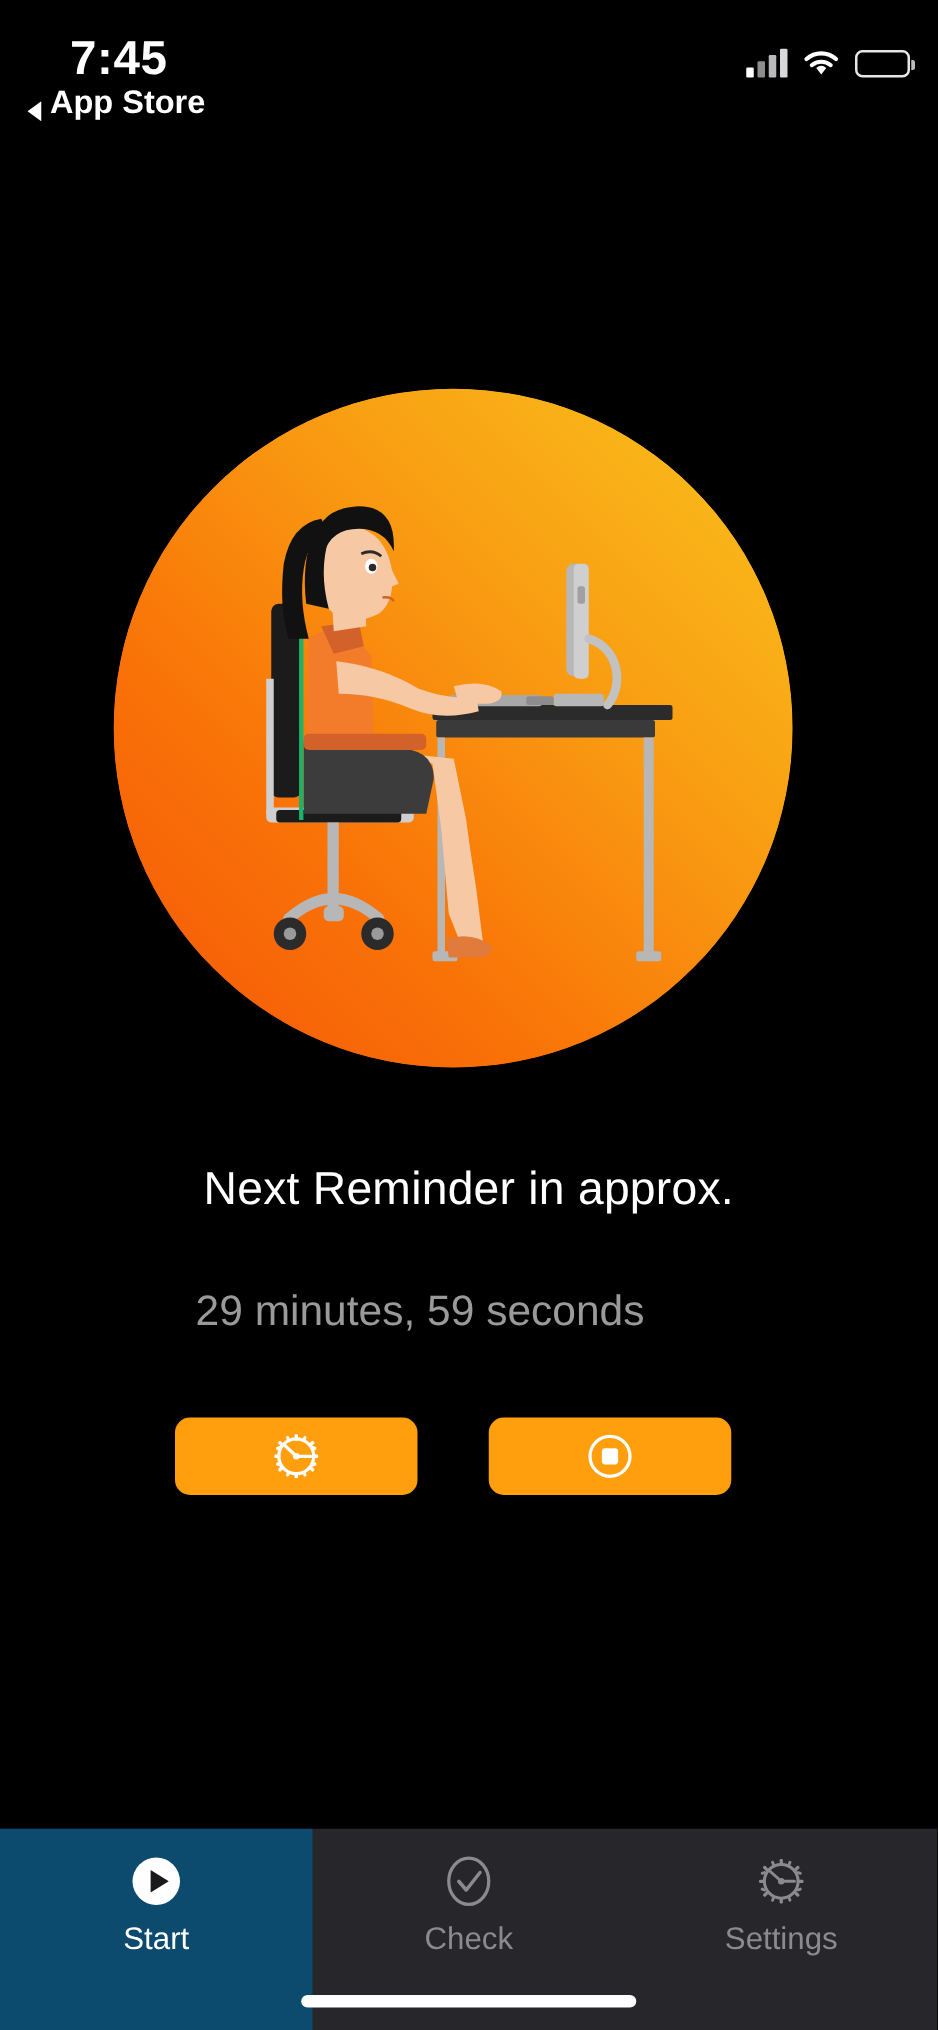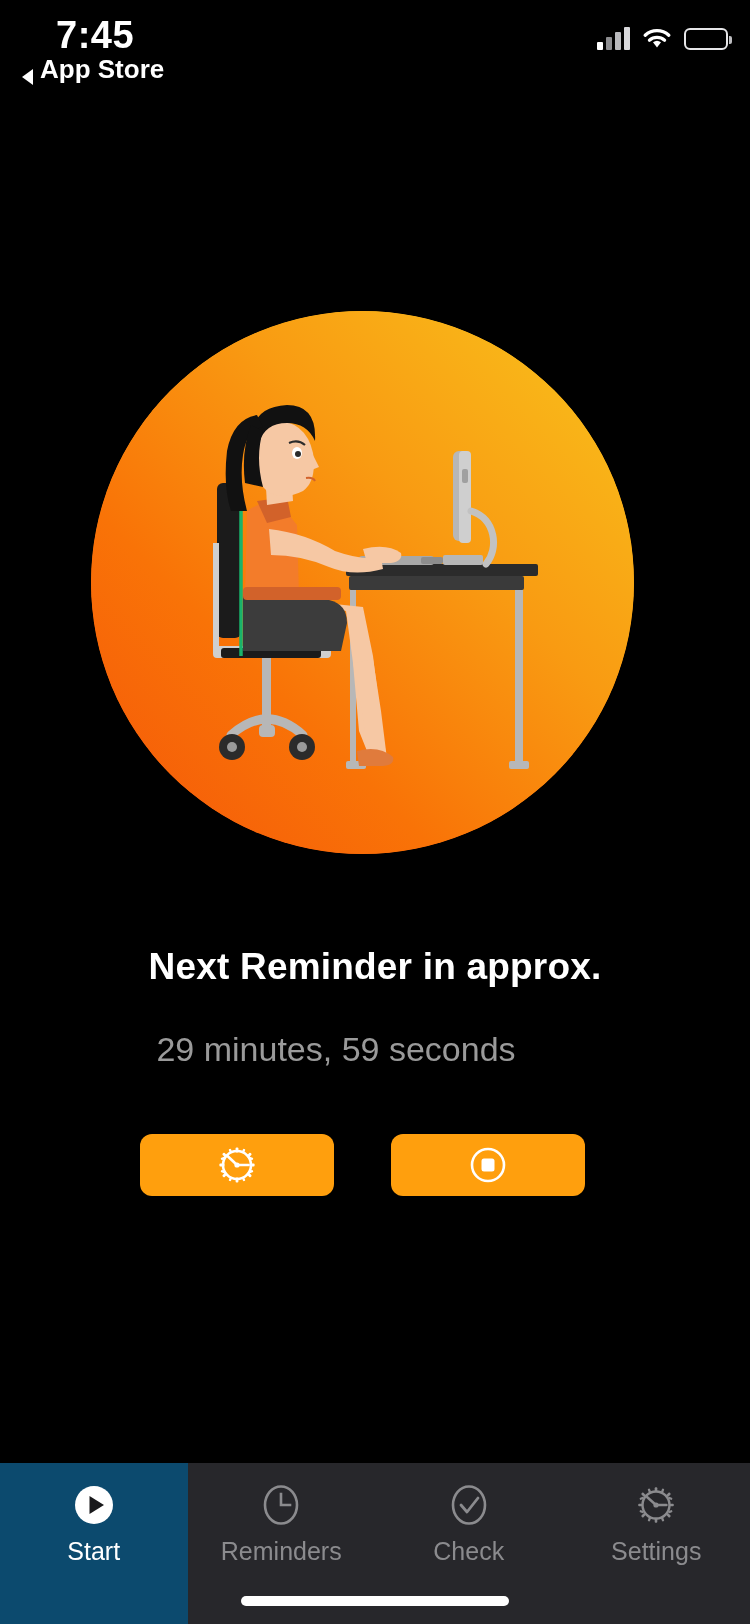--- a/index.html
+++ b/index.html
@@ -5,21 +5,21 @@
   * { margin:0; padding:0; box-sizing:border-box; }
   html, body {
     width:750px; height:1624px;
     background:#000;
     font-family:"Liberation Sans", sans-serif;
     overflow:hidden;
   }
   .phone { position:relative; width:750px; height:1624px; background:#000; }
 
   
-  .statusbar { position:absolute; top:0; left:0; width:750px; height:96px; }
+  .statusbar { position:absolute; top:12px; left:0; width:750px; height:96px; }
   .sb-time {
     position:absolute; left:56px; top:14px;
     color:#fff; font-size:38px; font-weight:600; letter-spacing:0.5px;
   }
   .sb-back {
     position:absolute; left:22px; top:54px;
     color:#fff; font-size:26px; font-weight:600;
     display:flex; align-items:flex-end; gap:7px;
   }
   .sb-back .tri {
@@ -54,23 +54,22 @@
     position:absolute; left:91px; top:311px;
     width:543px; height:543px; border-radius:50%;
     background:linear-gradient(210deg,#F9C41C 0%, #F99B12 38%, #F97307 64%, #F4560A 100%);
     overflow:hidden;
   }
   .hero svg { display:block; width:100%; height:100%; }
 
   
   .headline {
     position:absolute; left:0; top:930px; width:750px;
-    text-align:center; color:#fff; font-size:37px; font-weight:700;
+    text-align:center; color:#fff; font-size:37px; font-weight:400;
     letter-spacing:0.2px;
-    margin-top:16px;
   }
   .subline {
     position:absolute; left:0; top:1030px; width:672px;
     text-align:center; color:#9a9a9a; font-size:34px; font-weight:400;
   }
 
   
   .actions {
     position:absolute; left:140px; top:1134px;
     width:445px; height:62px;
@@ -275,29 +274,20 @@
     <div class="tab active">
       <span class="ticon">
         <svg width="46" height="46" viewBox="0 0 46 46">
           <circle cx="23" cy="23" r="19" fill="#fff"></circle>
           <path d="M18.5 14 L33 23 L18.5 32 Z" fill="#19191b"></path>
         </svg>
       </span>
       <span class="tlabel">Start</span>
     </div>
 
-    <div class="tab">
-      <span class="ticon">
-        <svg width="46" height="46" viewBox="0 0 46 46">
-          <ellipse cx="23" cy="23" rx="16" ry="18.5" fill="none" stroke="#8b8b8e" stroke-width="2.6"></ellipse>
-          <path d="M23 12 L23 23 L32 23" fill="none" stroke="#8b8b8e" stroke-width="2.6" stroke-linecap="square"></path>
-        </svg>
-      </span>
-      <span class="tlabel">Reminders</span>
-    </div>
 
     <div class="tab">
       <span class="ticon">
         <svg width="46" height="46" viewBox="0 0 46 46">
           <ellipse cx="23" cy="23" rx="16" ry="18.5" fill="none" stroke="#8b8b8e" stroke-width="2.6"></ellipse>
           <path d="M15 23 L21 30 L32 16" fill="none" stroke="#8b8b8e" stroke-width="2.8" stroke-linecap="round" stroke-linejoin="round"></path>
         </svg>
       </span>
       <span class="tlabel">Check</span>
     </div>

